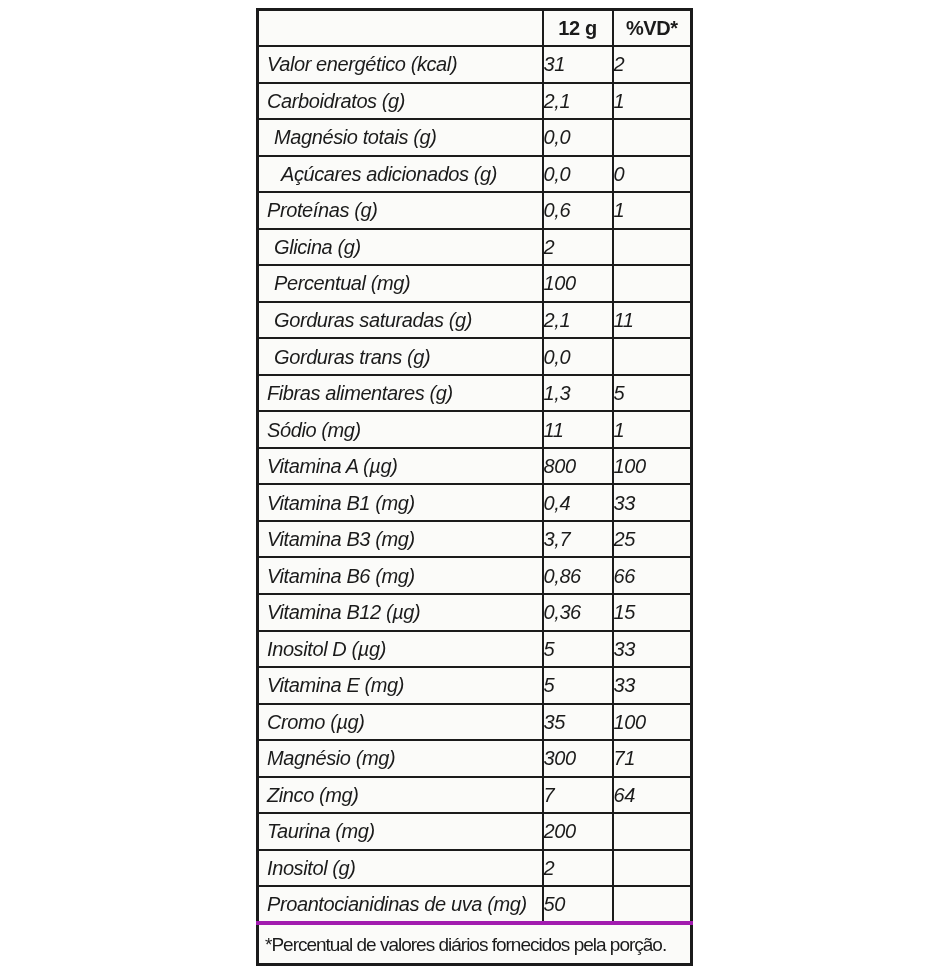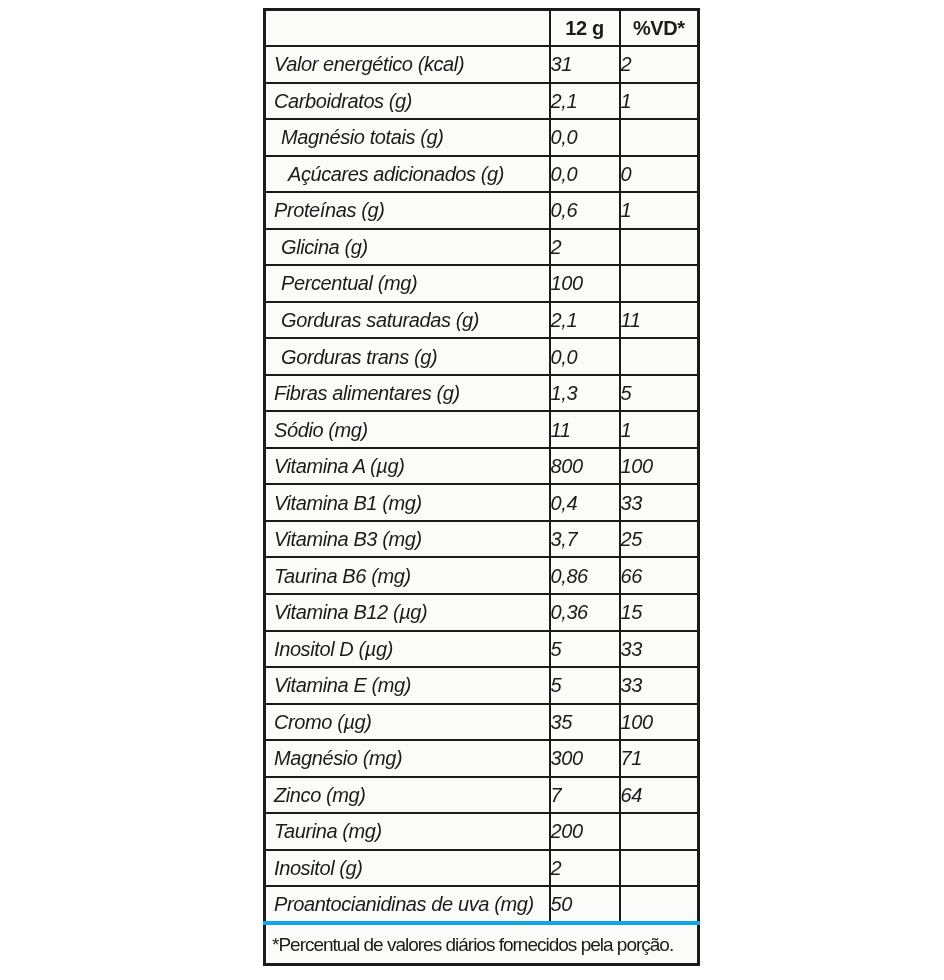--- a/index.html
+++ b/index.html
@@ -17,21 +17,20 @@
   .nutrition-table {
     position: absolute;
     left: 256px;
     top: 8px;
     width: 436px;
     height: 958px;
     border-collapse: collapse;
     table-layout: fixed;
     background: #fbfbf9;
     border: 3px solid #1b1b1b;
-    margin-left: 7px;
   }
   .nutrition-table th,
   .nutrition-table td {
     border: 2px solid #1b1b1b;
     padding: 0;
     font-size: 20px;
     line-height: 1;
     vertical-align: middle;
     white-space: nowrap;
     overflow: hidden;
@@ -54,21 +53,21 @@
     padding-left: 15px;
   }
   td.label.indent-2 {
     padding-left: 22px;
   }
   td.amount,
   td.vd {
     text-align: left;
   }
   .nutrition-table tfoot td {
-    border-top: 4px solid #0ea5e9;
+    border-top: 4px solid #a21caf;
     height: 38px;
     text-align: left;
     padding-left: 6px;
     font-size: 19px;
     letter-spacing: -1px;
   }
 </style>
 </head>
 <body>
 
@@ -150,21 +149,21 @@
         <td class="label indent-0">Vitamina B1 (mg)</td>
         <td class="amount">0,4</td>
         <td class="vd">33</td>
       </tr>
       <tr>
         <td class="label indent-0">Vitamina B3 (mg)</td>
         <td class="amount">3,7</td>
         <td class="vd">25</td>
       </tr>
       <tr>
-        <td class="label indent-0">Taurina B6 (mg)</td>
+        <td class="label indent-0">Vitamina B6 (mg)</td>
         <td class="amount">0,86</td>
         <td class="vd">66</td>
       </tr>
       <tr>
         <td class="label indent-0">Vitamina B12 (µg)</td>
         <td class="amount">0,36</td>
         <td class="vd">15</td>
       </tr>
       <tr>
         <td class="label indent-0">Inositol D (µg)</td>

